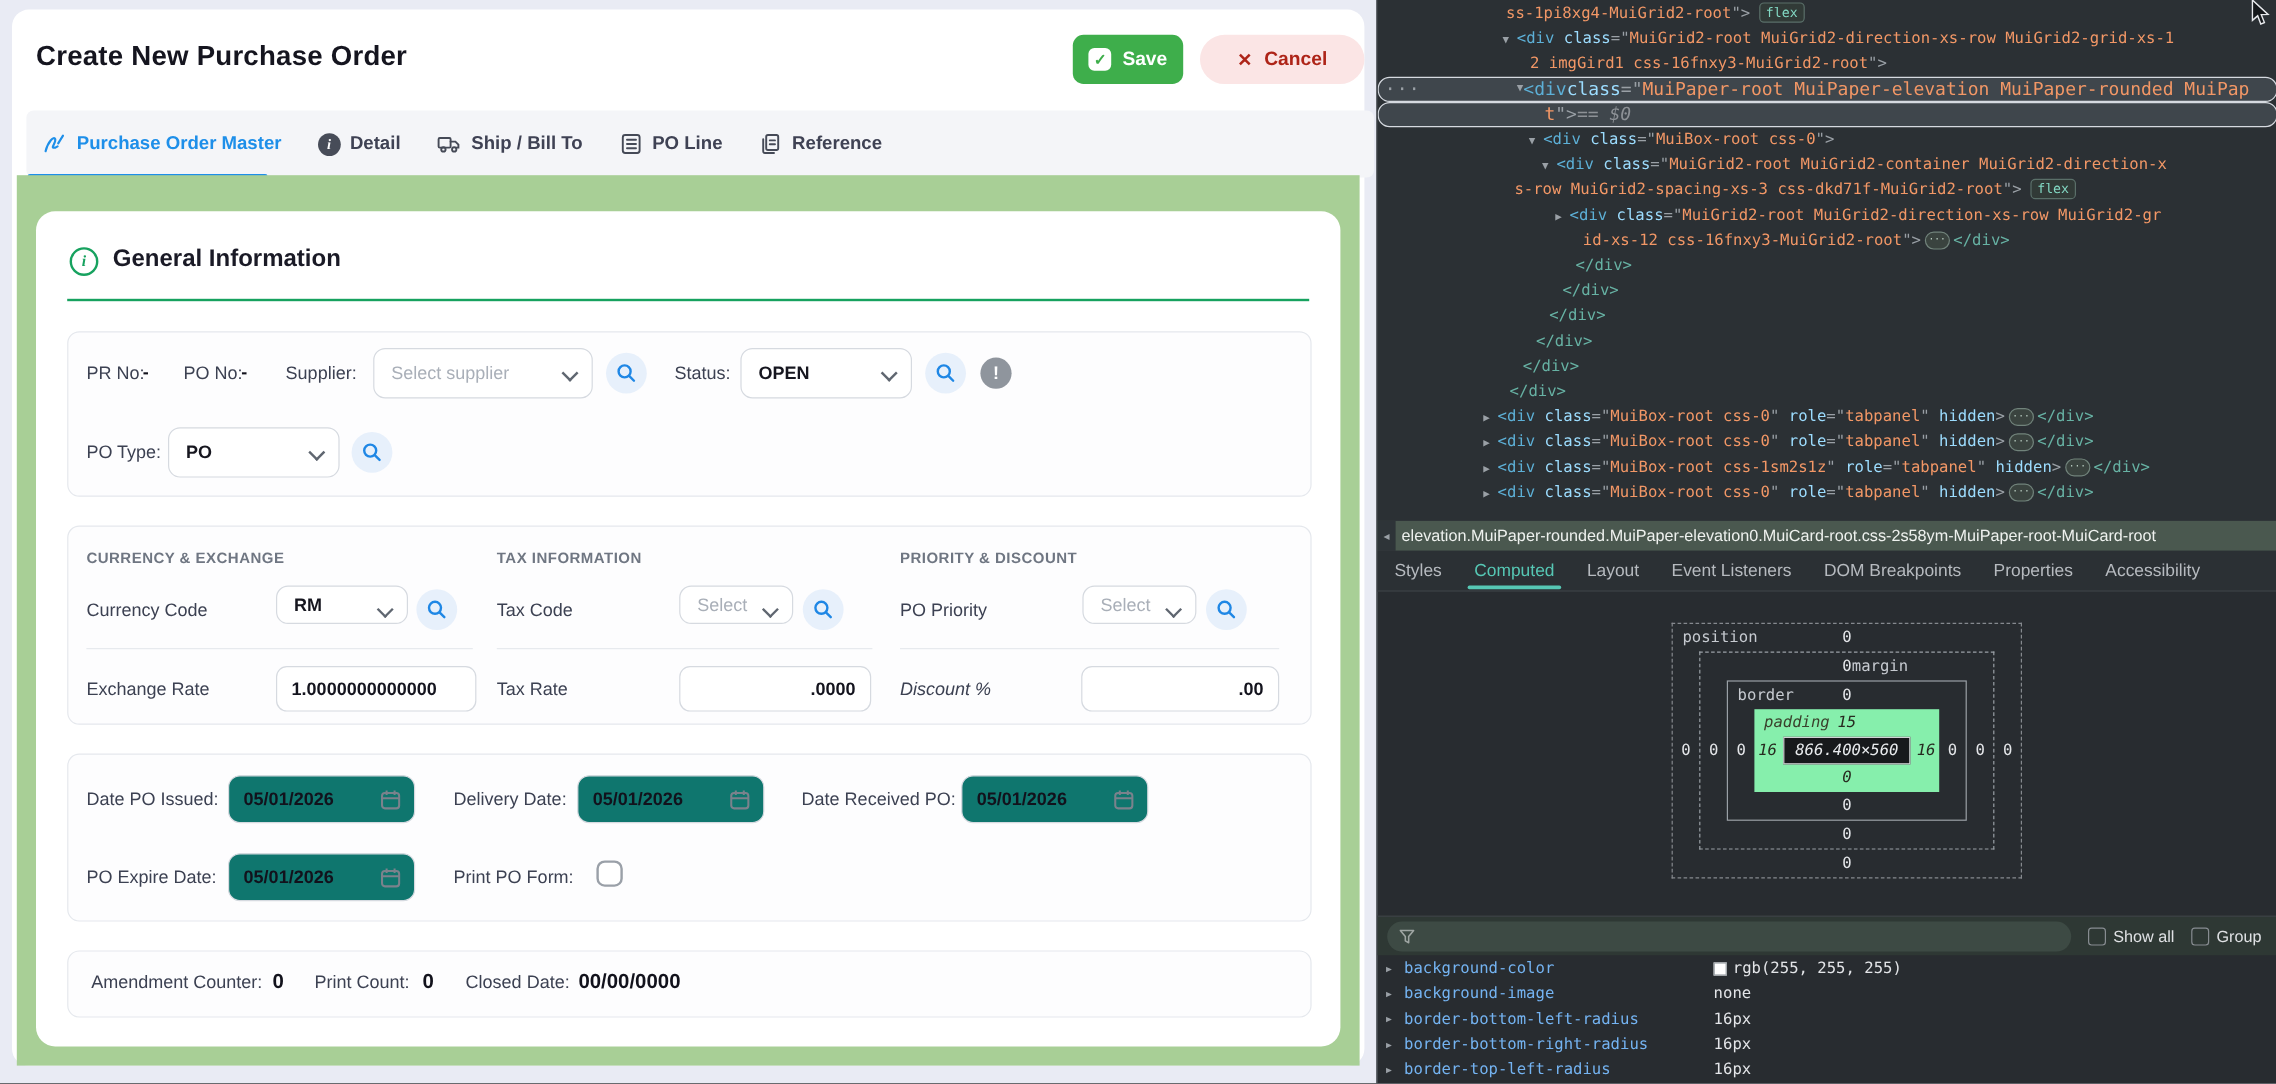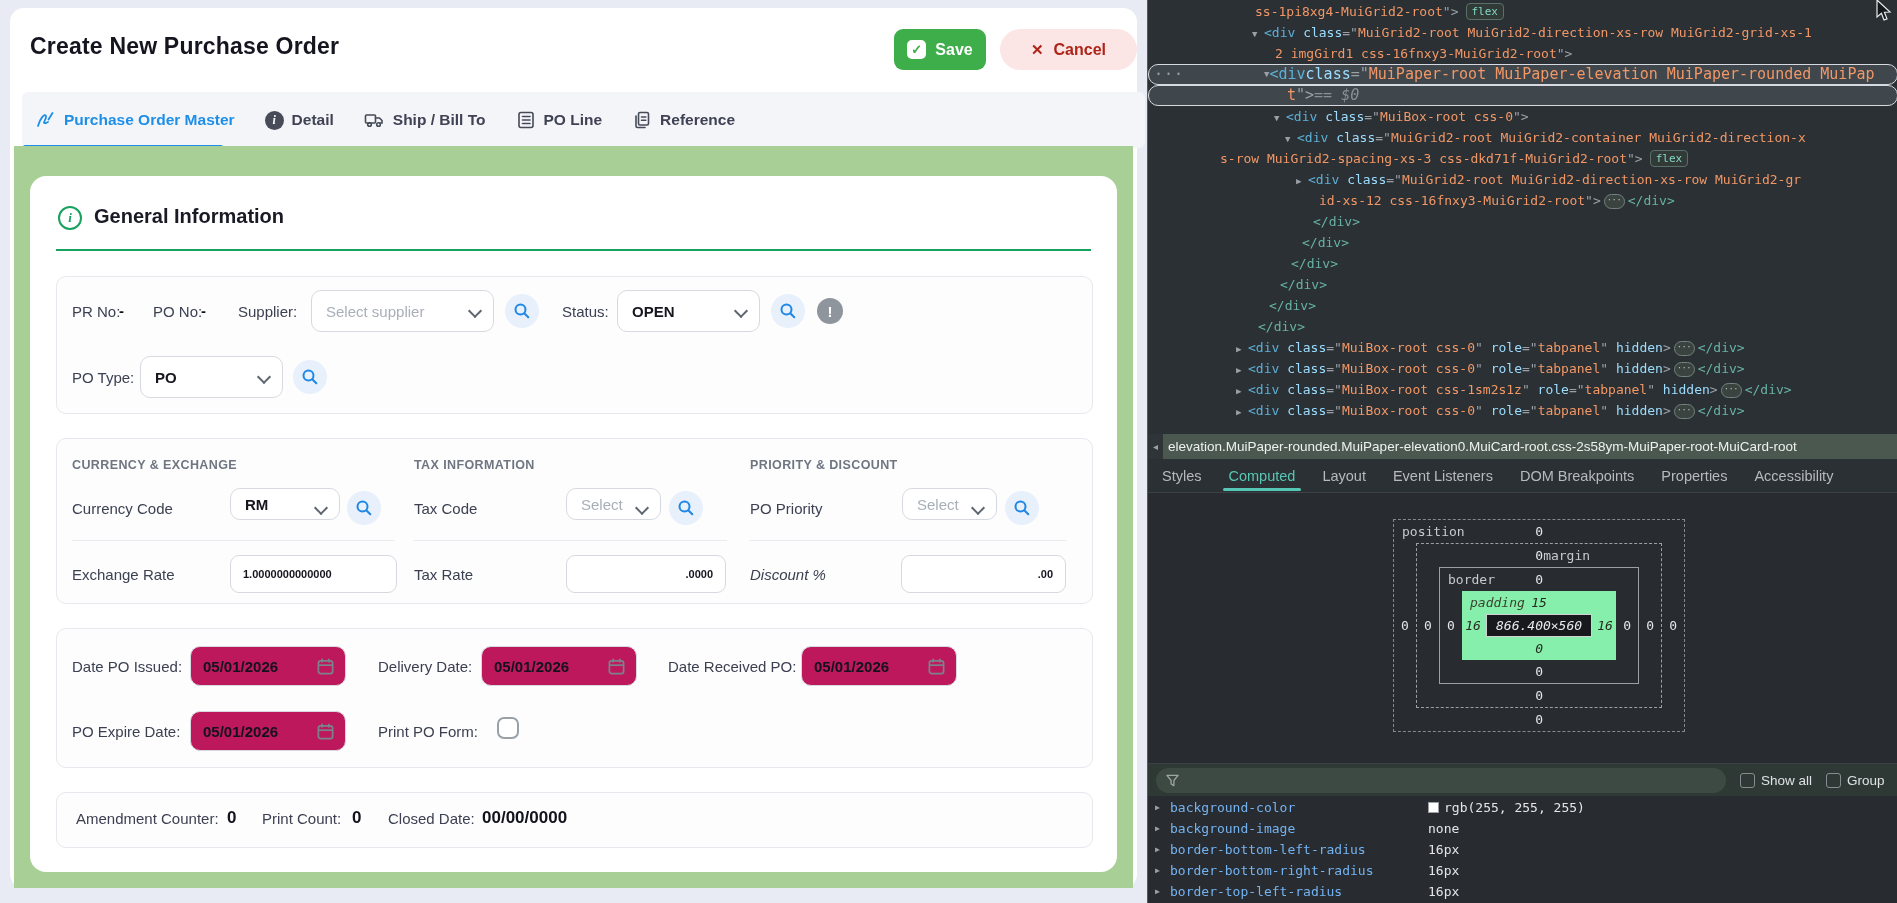--- a/index.html
+++ b/index.html
@@ -48,25 +48,25 @@
 
   .sel{position:absolute;height:42px;border:1px solid #d6dae0;border-radius:10px;background:#fff;display:flex;align-items:center;
        padding:0 28px 0 14px;font-size:15px;box-sizing:border-box;cursor:pointer;}
   .sel .chev{position:absolute;right:13px;top:15px;width:8px;height:8px;border-right:2px solid #5f6670;border-bottom:2px solid #5f6670;transform:rotate(45deg);}
   .sel .ph{color:#a9afb8;}
   .sel .sv{color:#16161f;font-weight:600;}
   .sel.small{height:32px;}
   .search{position:absolute;width:34px;height:34px;border-radius:50%;background:#e7f0fb;border:none;display:flex;align-items:center;justify-content:center;cursor:pointer;}
   .excl{position:absolute;width:26px;height:26px;border-radius:50%;background:#8f959d;color:#fff;display:flex;align-items:center;justify-content:center;
         font-size:15px;font-weight:800;}
-  .inp{position:absolute;height:38px;border:1px solid #d6dae0;border-radius:9px;background:#fff;font-size:11px;font-weight:600;color:#14141e;
+  .inp{position:absolute;height:38px;border:1px solid #d6dae0;border-radius:9px;background:#fff;font-size:15px;font-weight:600;color:#14141e;
        display:flex;align-items:center;padding:0 12px;box-sizing:border-box;overflow:hidden;white-space:nowrap;cursor:text;}
   .inp.right{justify-content:flex-end;}
   .divline{position:absolute;height:1px;background:#e7eaee;}
-  .date{position:absolute;height:40px;border:1px solid #d6dae0;border-radius:10px;background:#be185d;display:flex;align-items:center;
+  .date{position:absolute;height:40px;border:1px solid #d6dae0;border-radius:10px;background:#0f766e;display:flex;align-items:center;
         justify-content:space-between;padding:0 10px 0 12px;box-sizing:border-box;cursor:pointer;}
   .date .dval{font-size:15px;font-weight:700;color:#12121c;}
   .checkbox{position:absolute;width:22px;height:22px;border:2px solid #9aa0a8;border-radius:7px;background:#fff;box-sizing:border-box;cursor:pointer;}
   .footval{position:absolute;font-size:17px;font-weight:700;color:#12121c;white-space:nowrap;}
 
   
   .devtools{position:absolute;left:1147px;top:0;width:750px;height:903px;background:#282c30;border-left:1px solid#555a5f;
             font-family:"DejaVu Sans Mono",monospace;font-size:13px;color:#e8eaed;box-sizing:border-box;}
   #tree{position:absolute;left:0;top:0;width:750px;height:434px;overflow:hidden;background:#2b3034;padding-top:1px;box-sizing:border-box;}
   .tline{height:21px;line-height:21px;white-space:nowrap;position:relative;box-sizing:border-box;}
@@ -349,21 +349,21 @@
           <span class="seg-punct">="</span>
           <span class="seg-val">MuiPaper-root MuiPaper-elevation MuiPaper-rounded MuiPap</span>
         </div>
         <div class="tline sel" style="padding-left: 138px;">
           <span class="seg-val">t</span>
           <span class="seg-punct">"&gt;</span>
           <span class="seg-eq">  == $0</span>
         </div>
         <div class="tline" style="padding-left: 126px;"><span class="seg-arrow">▼</span><span class="seg-tag">&lt;div</span><span class="seg-attr"> class</span><span class="seg-punct">="</span><span class="seg-val">MuiBox-root css-0</span><span class="seg-punct">"&gt;</span></div>
         <div class="tline" style="padding-left: 137px;"><span class="seg-arrow">▼</span><span class="seg-tag">&lt;div</span><span class="seg-attr"> class</span><span class="seg-punct">="</span><span class="seg-val">MuiGrid2-root MuiGrid2-container MuiGrid2-direction-x</span></div>
-        <div class="tline" style="padding-left: 72px;"><span class="seg-val">s-row MuiGrid2-spacing-xs-3 css-dkd71f-MuiGrid2-root</span><span class="seg-punct">"&gt;</span><span class="badge-flex">flex</span></div>
+        <div class="tline" style="padding-left: 114px;"><span class="seg-val">s-row MuiGrid2-spacing-xs-3 css-dkd71f-MuiGrid2-root</span><span class="seg-punct">"&gt;</span><span class="badge-flex">flex</span></div>
         <div class="tline" style="padding-left: 148px;"><span class="seg-arrow">▶</span><span class="seg-tag">&lt;div</span><span class="seg-attr"> class</span><span class="seg-punct">="</span><span class="seg-val">MuiGrid2-root MuiGrid2-direction-xs-row MuiGrid2-gr</span></div>
         <div class="tline" style="padding-left: 171px;"><span class="seg-val">id-xs-12 css-16fnxy3-MuiGrid2-root</span><span class="seg-punct">"&gt;</span><span class="badge-dots">···</span><span class="seg-ctag">&lt;/div&gt;</span></div>
         <div class="tline" style="padding-left: 165px;"><span class="seg-ctag">&lt;/div&gt;</span></div>
         <div class="tline" style="padding-left: 154px;"><span class="seg-ctag">&lt;/div&gt;</span></div>
         <div class="tline" style="padding-left: 143px;"><span class="seg-ctag">&lt;/div&gt;</span></div>
         <div class="tline" style="padding-left: 132px;"><span class="seg-ctag">&lt;/div&gt;</span></div>
         <div class="tline" style="padding-left: 121px;"><span class="seg-ctag">&lt;/div&gt;</span></div>
         <div class="tline" style="padding-left: 110px;"><span class="seg-ctag">&lt;/div&gt;</span></div>
         <div class="tline" style="padding-left: 88px;"><span class="seg-arrow">▶</span><span class="seg-tag">&lt;div</span><span class="seg-attr"> class</span><span class="seg-punct">="</span><span class="seg-val">MuiBox-root css-0</span><span class="seg-punct">" </span><span class="seg-attr">role</span><span class="seg-punct">="</span><span class="seg-val">tabpanel</span><span class="seg-punct">" </span><span class="seg-attr">hidden</span><span class="seg-punct">&gt;</span><span class="badge-dots">···</span><span class="seg-ctag">&lt;/div&gt;</span></div>
         <div class="tline" style="padding-left: 88px;"><span class="seg-arrow">▶</span><span class="seg-tag">&lt;div</span><span class="seg-attr"> class</span><span class="seg-punct">="</span><span class="seg-val">MuiBox-root css-0</span><span class="seg-punct">" </span><span class="seg-attr">role</span><span class="seg-punct">="</span><span class="seg-val">tabpanel</span><span class="seg-punct">" </span><span class="seg-attr">hidden</span><span class="seg-punct">&gt;</span><span class="badge-dots">···</span><span class="seg-ctag">&lt;/div&gt;</span></div>

